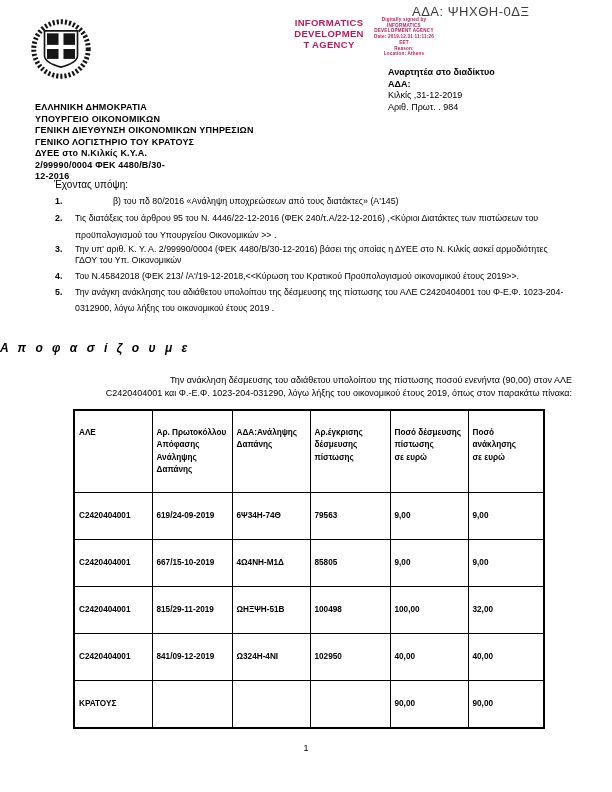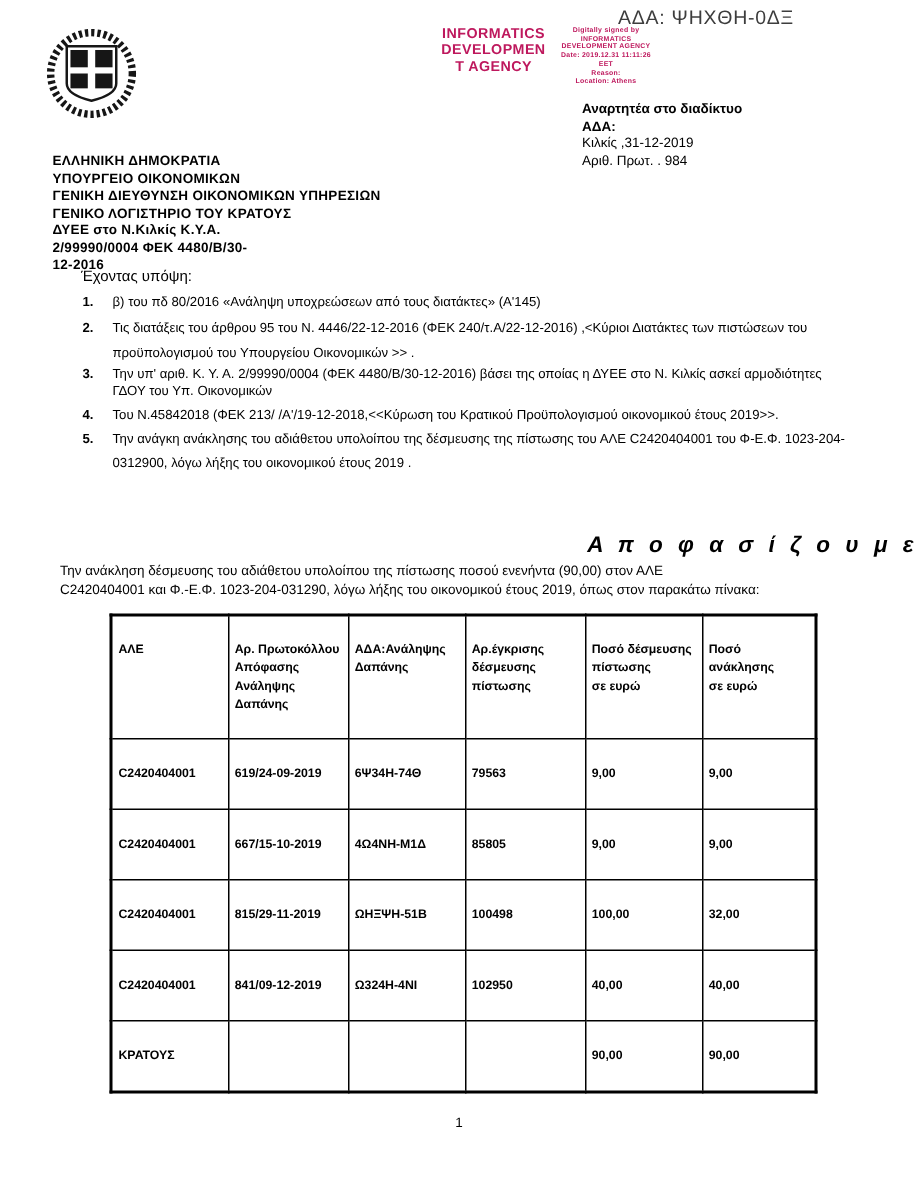--- a/index.html
+++ b/index.html
@@ -43,30 +43,30 @@
     text-align:center; font-size:10.5px; font-weight:bold; font-style:italic;
     letter-spacing:4px;
   }
   .having {
     position:absolute; top:179px; left:54px; font-size:10px;
   }
   .items { position:absolute; top:193px; left:55px; width:512px; }
   .item { display:flex; font-size:8.8px; line-height:1.85; margin-bottom:1px; }
   .item .num { width:20px; flex:0 0 20px; font-weight:bold; }
   .item .txt { flex:1; }
-  .item .sub { }
+  .item .sub { margin-left:38px; }
   .item:nth-child(3) , .item:nth-child(4) { line-height:1.3; margin-bottom:4px; }
   .item:nth-child(4) { margin-bottom:2px; }
   .decide-heading {
-    position:absolute; top:355px; left:0; width:100%; text-align:right;
-    font-size:15px; font-weight:bold; font-style:italic; letter-spacing:3px;
+    position:absolute; top:341px; left:0; width:100%; text-align:left;
+    font-size:12px; font-weight:bold; font-style:italic; letter-spacing:3px;
   }
   .decide-para {
-    position:absolute; top:374px; left:40px; width:552px;
-    font-size:9px; line-height:1.45; text-align:left;
+    position:absolute; top:374px; left:20px; width:552px;
+    font-size:9px; line-height:1.45; text-align:right;
   }
   
   table.recall {
     position:absolute; top:409px; left:73px; width:470px;
     border-collapse:collapse; table-layout:fixed;
   }
   table.recall th, table.recall td {
     border:1.7px solid #000; padding:16px 4px; vertical-align:top;
     font-size:8.2px; text-align:left; overflow:hidden;
   }

